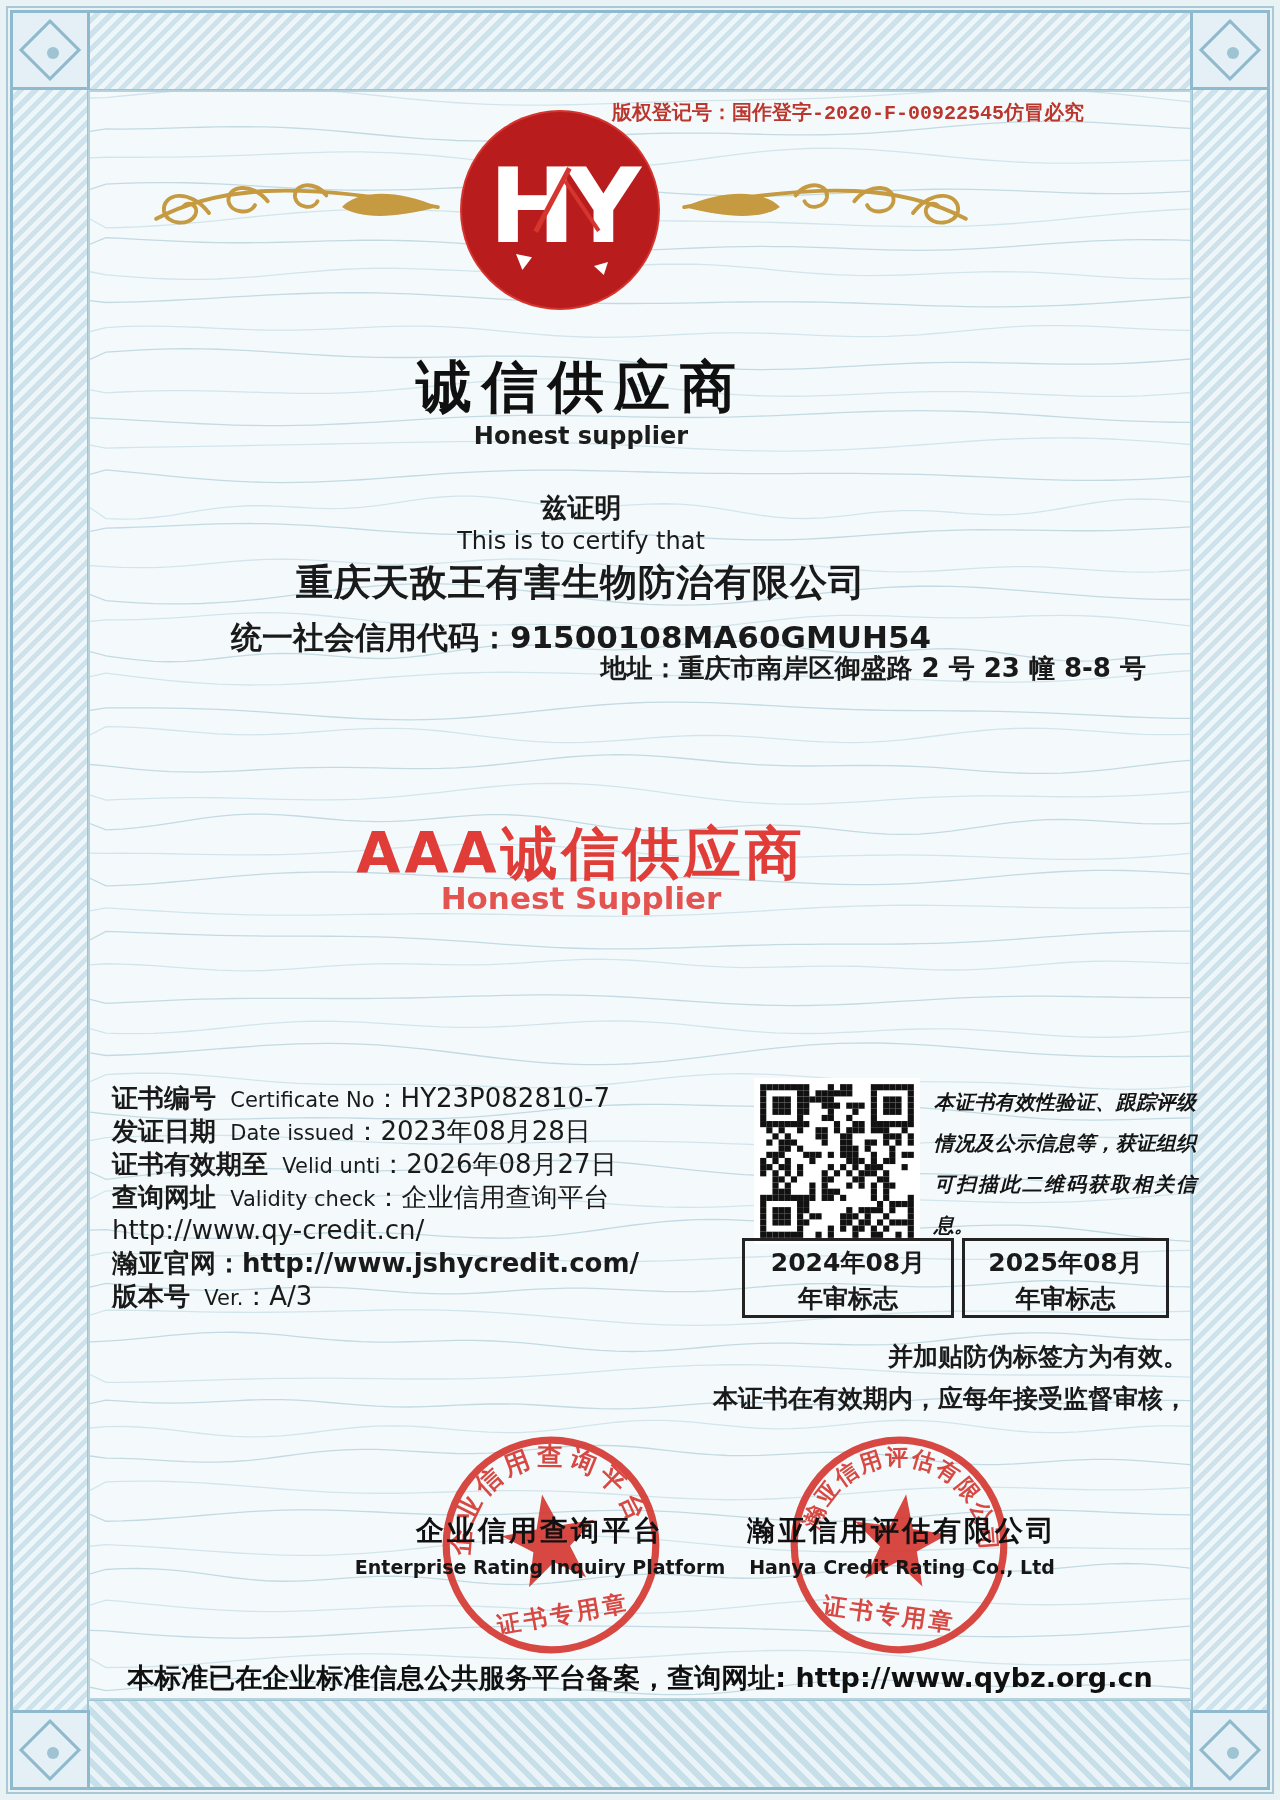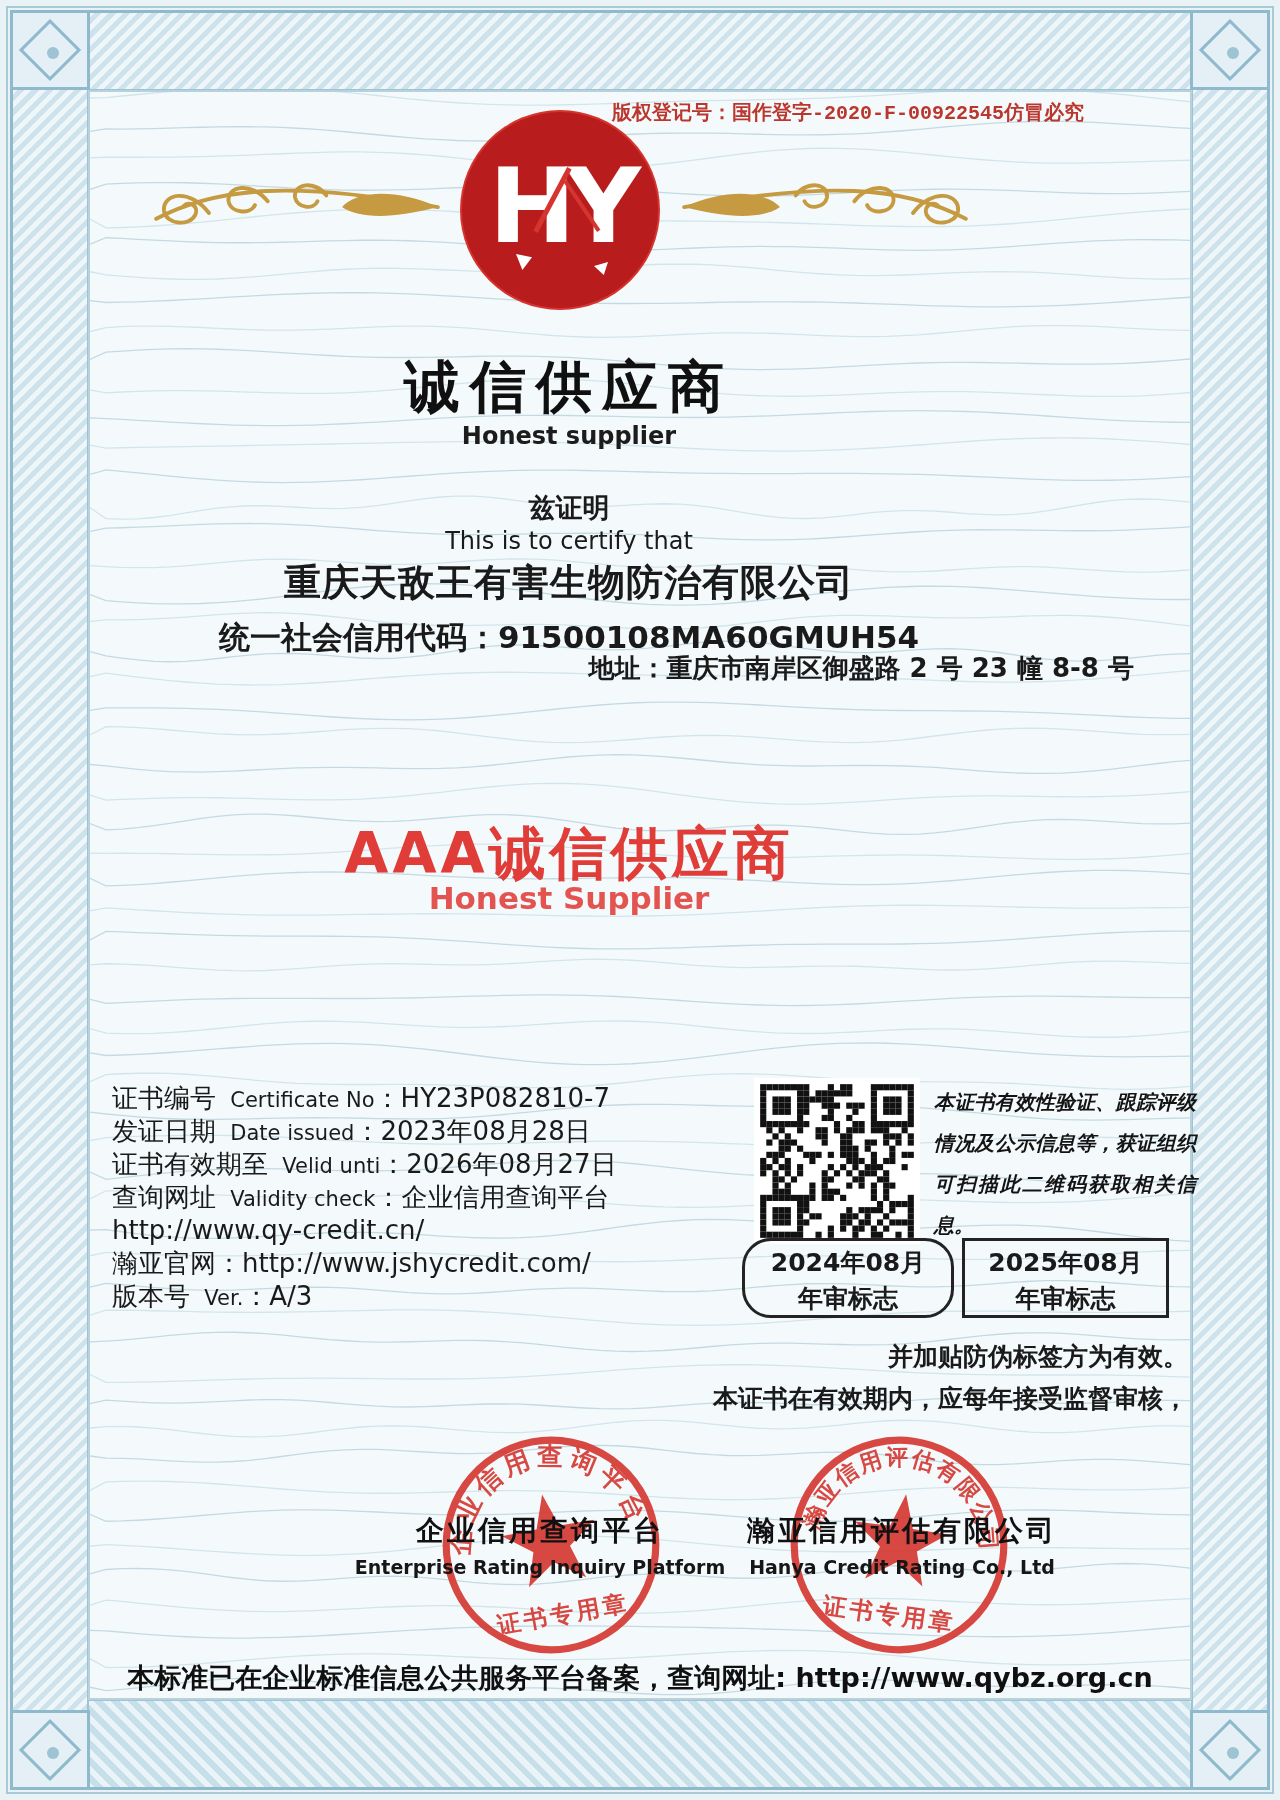--- a/index.html
+++ b/index.html
@@ -21,21 +21,21 @@
   .corner{position:absolute;width:80px;height:80px;background:#e4f0f5;border:3px solid #8fb9cc;box-sizing:border-box;}
   .corner::before{content:"";position:absolute;inset:15px;border:3px solid #8fb9cc;transform:rotate(45deg);}
   .corner::after{content:"";position:absolute;left:34px;top:34px;width:12px;height:12px;background:#9ec3d3;border-radius:50%;}
   .corner.tl{left:10px;top:10px;} .corner.tr{right:10px;top:10px;}
   .corner.bl{left:10px;bottom:10px;} .corner.br{right:10px;bottom:10px;}
   .inner-area{position:absolute;left:88px;top:90px;right:88px;bottom:100px;
       background:#f4fafc;border:2px solid #b5d2dd;overflow:hidden;}
   .inner-area svg{display:block;width:100%;height:100%;}
   
   .content{position:absolute;inset:0;}
-  .cline{position:absolute;left:4px;width:1130px;text-align:center;white-space:nowrap;}
+  .cline{position:absolute;left:16px;width:1130px;text-align:center;white-space:nowrap;}
   .copyright{position:absolute;left:612px;top:99px;font-size:20px;font-weight:600;color:#bb372e;font-family:Liberation Mono, monospace;}
   
   .logo{position:absolute;left:462px;top:112px;width:196px;height:196px;border-radius:50%;
       background:#b91c1c;box-shadow:0 0 0 2px #d5352e;}
   .logo-text{position:absolute;left:0;top:0;width:100%;height:100%;line-height:188px;text-align:center;
       font-size:104px;font-weight:800;letter-spacing:-10px;color:#ffffff;}
   .crack{position:absolute;background:#d5352e;}
   .crack.c1{left:88px;top:52px;width:5px;height:72px;transform:rotate(28deg);}
   .crack.c2{left:118px;top:64px;width:4px;height:60px;transform:rotate(-34deg);}
   .shard{position:absolute;background:#ffffff;}
@@ -49,32 +49,32 @@
   .certify-cn{top:490px;font-size:27px;font-weight:600;}
   .certify-en{top:527px;font-size:24px;}
   .company{top:558px;font-size:37px;font-weight:800;letter-spacing:1px;}
   .code-line{top:617px;font-size:31px;font-weight:600;}
   .addr-line{top:651px;font-size:26px;font-weight:600;text-align:right;}
   .award-cn{top:816px;font-size:57px;font-weight:700;letter-spacing:4px;color:#e03c38;}
   .award-en{top:880px;font-size:31px;font-weight:600;color:#e35450;}
   
   .details{position:absolute;left:112px;top:1082px;}
   .drow{height:33px;line-height:33px;white-space:nowrap;font-size:26px;}
-  .lcn{font-weight:400;}
+  .lcn{font-weight:700;}
   .len{font-size:21px;font-weight:500;margin-left:6px;}
   .dval{font-weight:500;}
   
   .qr{position:absolute;left:754px;top:1078px;width:166px;height:166px;}
   .qr svg{display:block;width:166px;height:166px;}
   .qr-caption{position:absolute;left:934px;top:1082px;width:262px;
       font-size:20px;line-height:41px;font-weight:600;color:#141414;text-align:justify;font-style:italic;}
   .ybox{position:absolute;top:1238px;height:80px;border:3px solid #232323;box-sizing:border-box;
       text-align:center;font-size:25px;font-weight:600;padding-top:4px;}
   .ybox .yl{line-height:36px;}
-  .ybox.b1{left:742px;width:212px;border-radius:29px;}
+  .ybox.b1{left:742px;width:212px;}
   .ybox.b2{left:962px;width:207px;}
   .note{position:absolute;left:688px;top:1336px;width:500px;text-align:right;
       font-size:25px;line-height:42px;font-weight:600;}
   
   .seal{position:absolute;width:226px;height:226px;opacity:.9;}
   .seal.left{left:438px;top:1432px;transform:rotate(-10deg);}
   .seal.right{left:786px;top:1432px;transform:rotate(8deg);}
   .org{position:absolute;text-align:center;z-index:5;}
   .org.left{left:328px;top:1512px;width:424px;}
   .org.right{left:700px;top:1512px;width:404px;}

